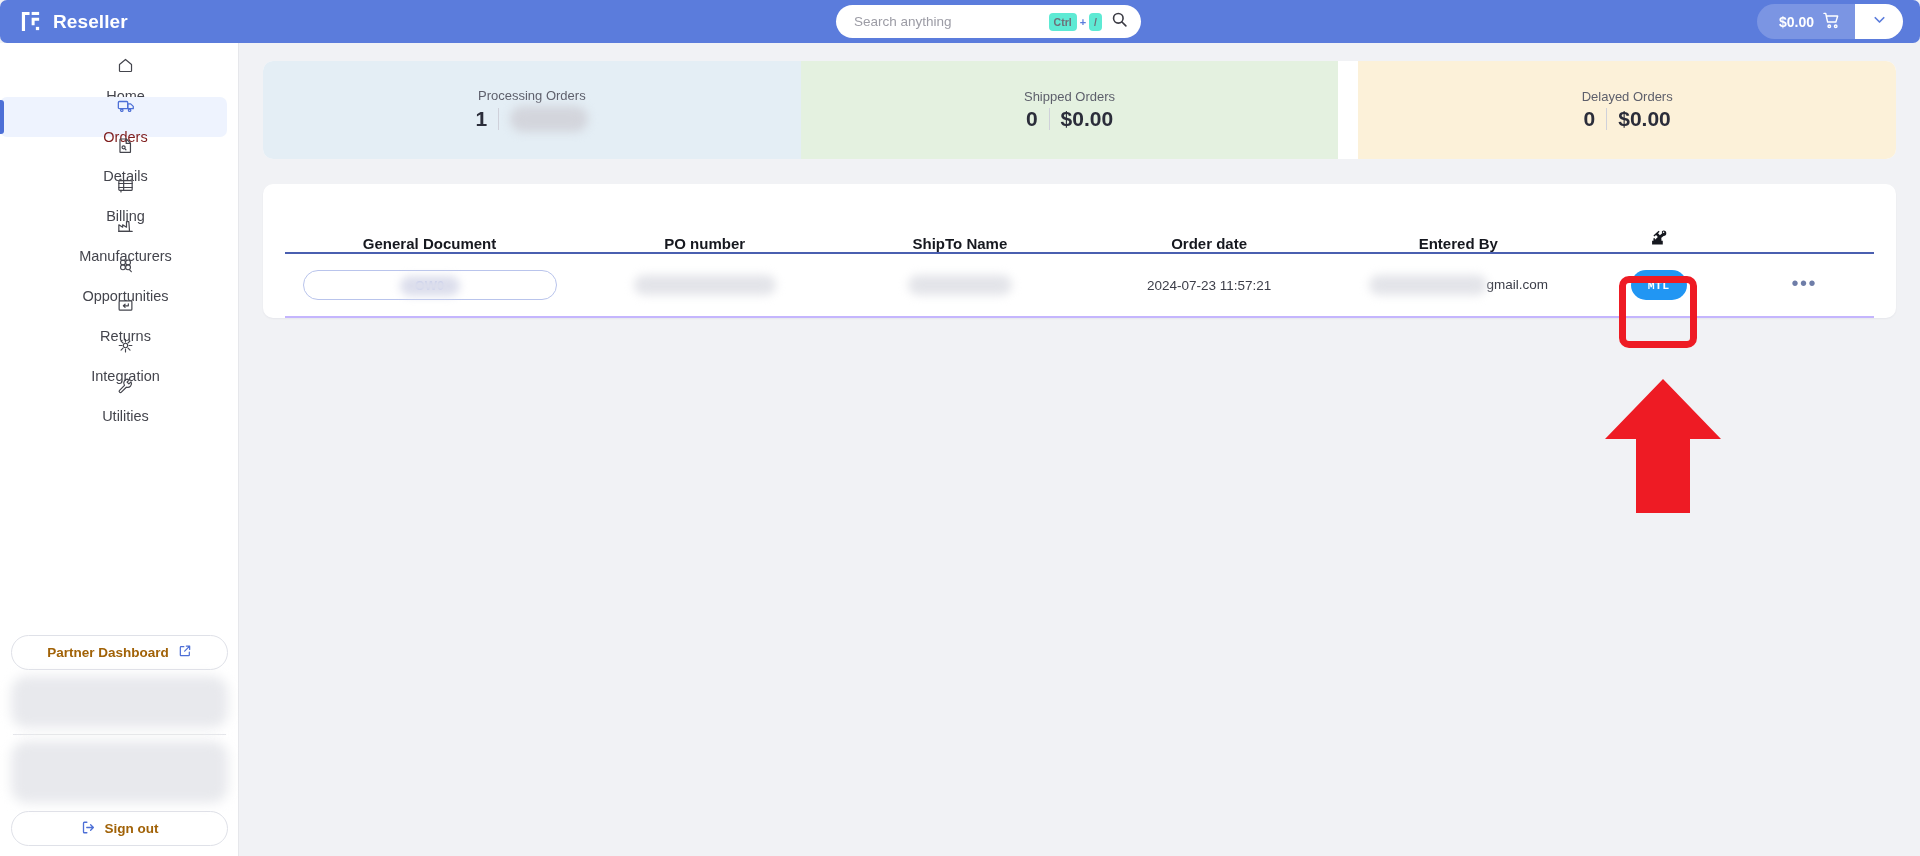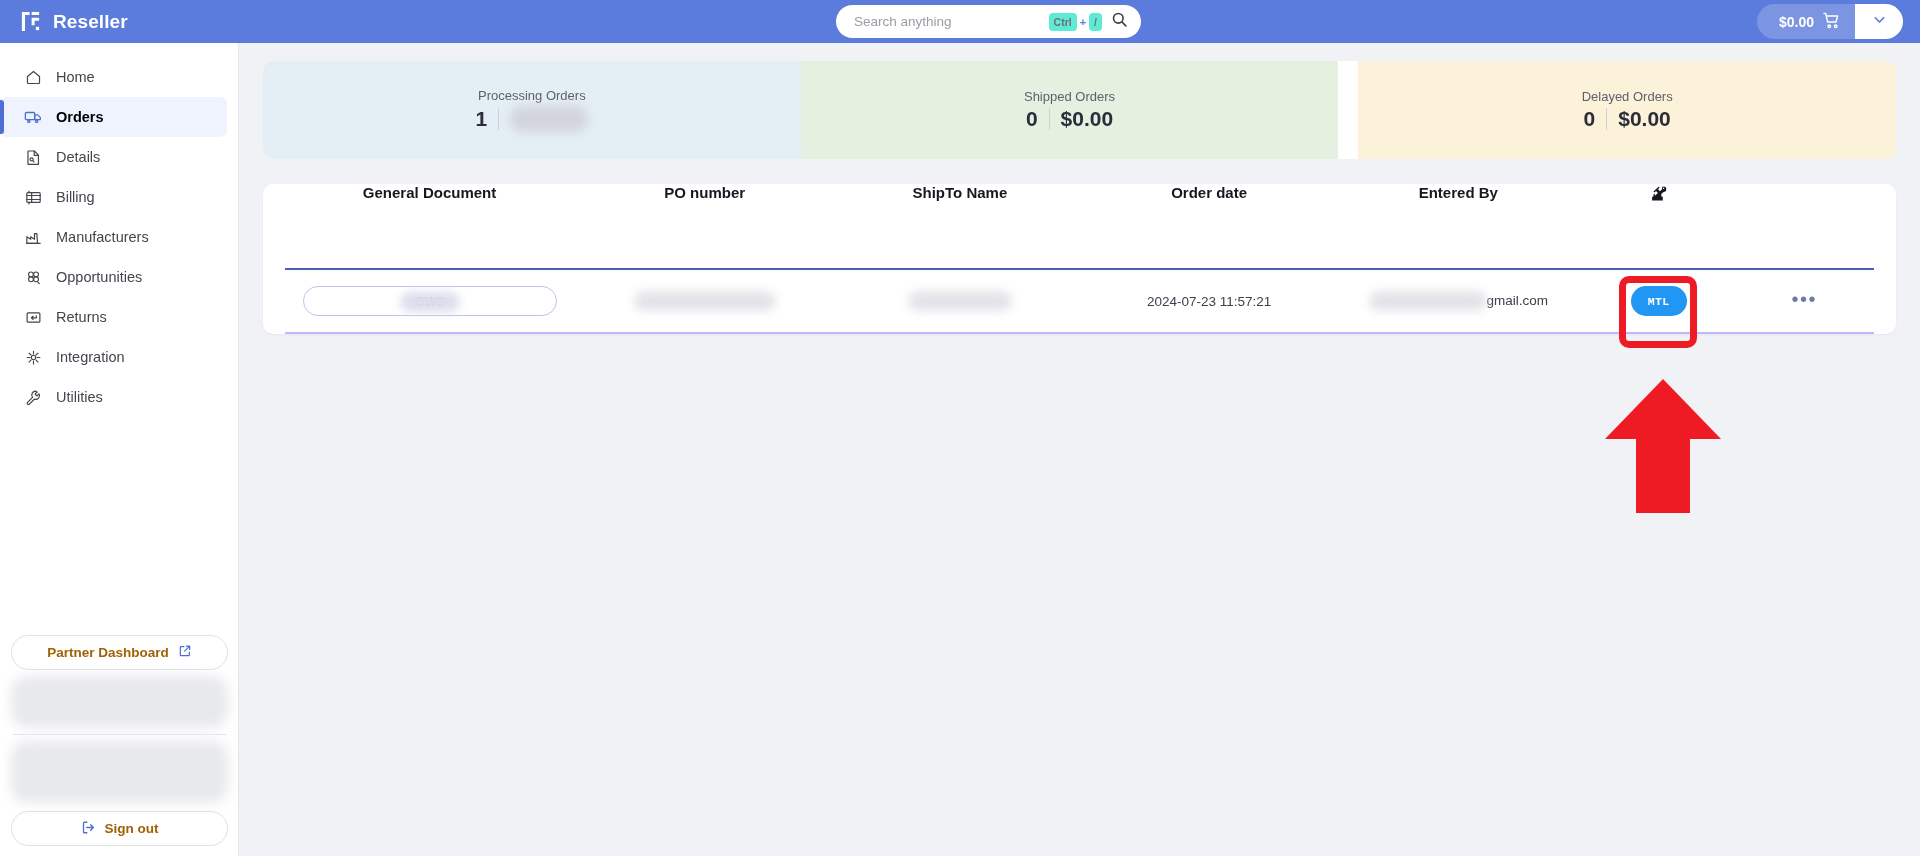--- a/index.html
+++ b/index.html
@@ -8,21 +8,21 @@
     font-family: "Liberation Sans", sans-serif;
     background: #f1f2f5;
     overflow: hidden;
   }
 
   
   .topbar {
     position: absolute; top: 0; left: 0;
     width: 1920px; height: 43px;
     background: #5b7cdc;
-    display: flex; align-items: center;
+    display: flex; align-items: center; border-radius: 7px;
   }
   .brand {
     display: flex; align-items: center; gap: 11px;
     margin-left: 19px;
   }
   .brand-mark { width: 23px; height: 23px; display: block; }
   .brand-name {
     color: #ffffff; font-size: 19px; font-weight: 700;
     letter-spacing: .1px;
   }
@@ -72,24 +72,25 @@
   }
   .nav { padding-top: 14px; }
   .nav-item {
     position: relative;
     height: 40px;
     display: flex; align-items: center; gap: 14px;
     padding-left: 24px;
     color: #44454d; font-size: 14.5px;
     border-radius: 7px;
     margin: 0 11px 0 0;
+    flex-direction: column;
   }
   .nav-item .nav-ico { width: 18px; height: 18px; display: flex; align-items: center; justify-content: center; }
   .nav-item.active {
-    background: #eef3fe; color: #000000; font-weight: 700;
+    background: #eef3fe; color: #7f1d1d; font-weight: 400;
   }
   .nav-item.active::before {
     content: ""; position: absolute; left: -0px; top: 3px;
     width: 4px; height: 34px; background: #4d6fd6; border-radius: 0 3px 3px 0;
   }
 
   .sidebar-bottom {
     position: absolute; bottom: 0; left: 0; width: 239px;
     padding: 0 11px 10px 11px;
   }
@@ -130,22 +131,22 @@
   .stat-blur { width: 78px; height: 26px; border-radius: 13px; background: #d3d5dc; filter: blur(5px); }
 
   .table-card {
     margin-top: 25px;
     background: #ffffff;
     border-radius: 10px;
     padding: 0 22px;
     box-shadow: 0 1px 2px rgba(20,25,50,.05);
   }
   .thead {
-    display: flex; align-items: flex-start;
-    height: 86px;
+    display: flex; align-items: flex-end;
+    height: 70px;
     border-bottom: 2px solid #4a5fb0;
   }
   .th {
     font-size: 15px; font-weight: 700; color: #16181f;
     text-align: center;
   }
   .c1 { width: 290px; }
   .c2 { width: 262px; }
   .c3 { width: 250px; }
   .c4 { width: 250px; }

